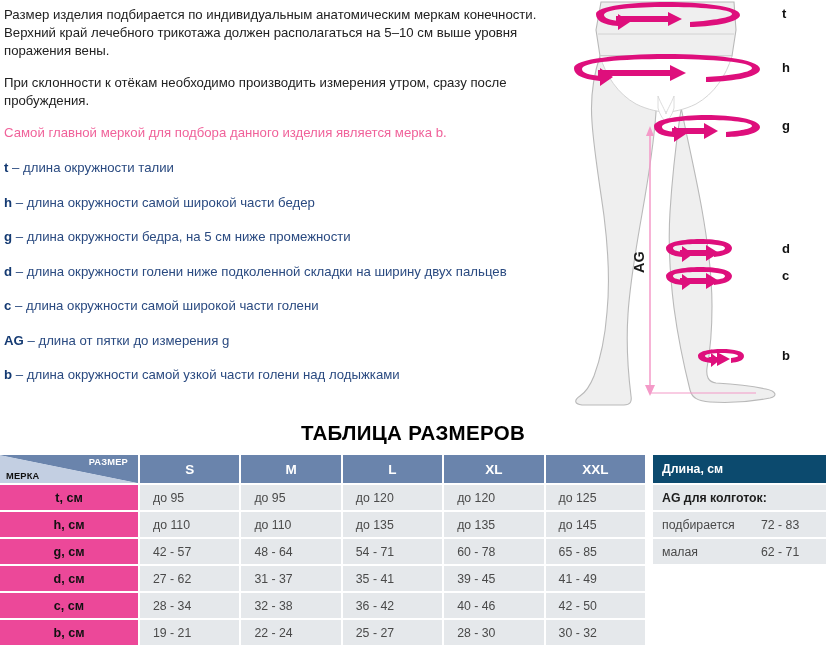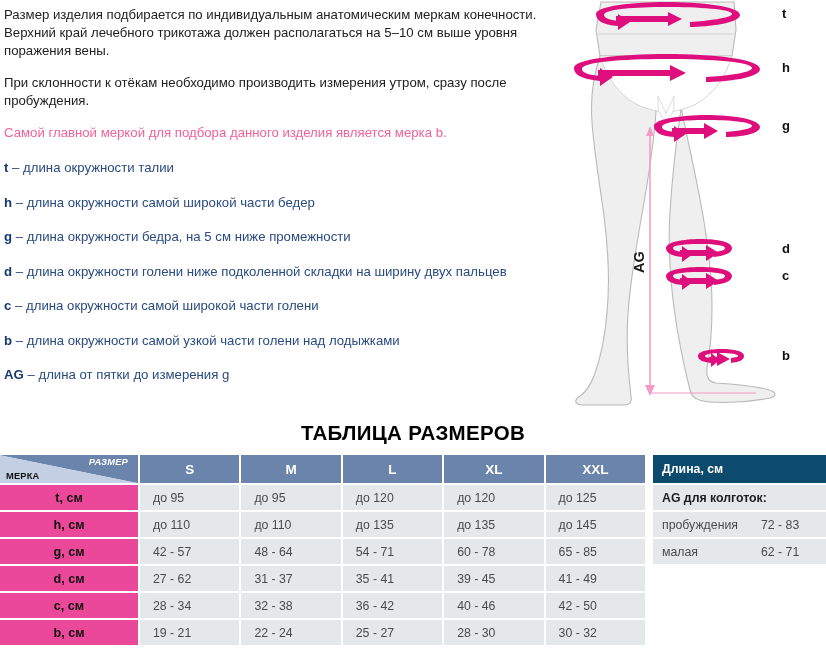--- a/index.html
+++ b/index.html
@@ -69,21 +69,21 @@
   #main-table th.corner {
     height:28px; padding:0; position:relative; overflow:hidden;
     background:#6a84ac;
   }
   #main-table th.corner .tri {
     position:absolute; left:0; top:0; width:100%; height:100%;
     background: linear-gradient(to bottom left, #6a84ac 0 49.4%, #c3cfe2 50.6% 100%);
   }
   #main-table th.corner .sz-word {
     position:absolute; right:10px; top:2px;
-    font-size:9.3px; font-weight:bold; color:#ffffff; letter-spacing:.2px;font-style:italic;
+    font-size:9.3px; font-weight:bold; color:#ffffff; letter-spacing:.2px;
   }
   #main-table th.corner .mk-word {
     position:absolute; left:6px; bottom:2px;
     font-size:9.3px; font-weight:bold; color:#111111; letter-spacing:.2px;
   }
   #main-table th.sizehd {
     height:28px; background:#6a84ac; color:#ffffff;
     font-size:13.5px; font-weight:bold; text-align:center;
     border-left:2px solid #ffffff;
   }
@@ -145,28 +145,28 @@
         <span class="key">d</span>
         <span>–</span>
         <span>длина окружности голени ниже подколенной складки на ширину двух пальцев</span>
       </li>
       <li class="legend-item">
         <span class="key">c</span>
         <span>–</span>
         <span>длина окружности самой широкой части голени</span>
       </li>
       <li class="legend-item">
+        <span class="key">AG</span>
+        <span>–</span>
+        <span>длина от пятки до измерения g</span>
+      </li>
+      <li class="legend-item">
         <span class="key">b</span>
         <span>–</span>
         <span>длина окружности самой узкой части голени над лодыжками</span>
-      </li>
-      <li class="legend-item">
-        <span class="key">AG</span>
-        <span>–</span>
-        <span>длина от пятки до измерения g</span>
       </li>
     </ul>
   </div>
 
   <div id="illus">
     <svg width="266" height="412" viewBox="0 0 266 412">
 
       <g fill="#efefef" stroke="#b9b9b9" stroke-width="1.1">
 
         <path d="M41,2 L174,2 L176,30 L172,56 L40,56 L36,30 Z"></path>
@@ -356,21 +356,21 @@
     <thead>
       <tr>
         <th class="lenhd" colspan="2">Длина, см</th>
       </tr>
     </thead>
     <tbody>
       <tr>
         <td class="sub" colspan="2">AG для колготок:</td>
       </tr>
       <tr>
-        <td>пробуждения</td>
+        <td>подбирается</td>
         <td class="num">72 - 83</td>
       </tr>
       <tr>
         <td>малая</td>
         <td class="num">62 - 71</td>
       </tr>
     </tbody>
   </table>
 </div>
 

